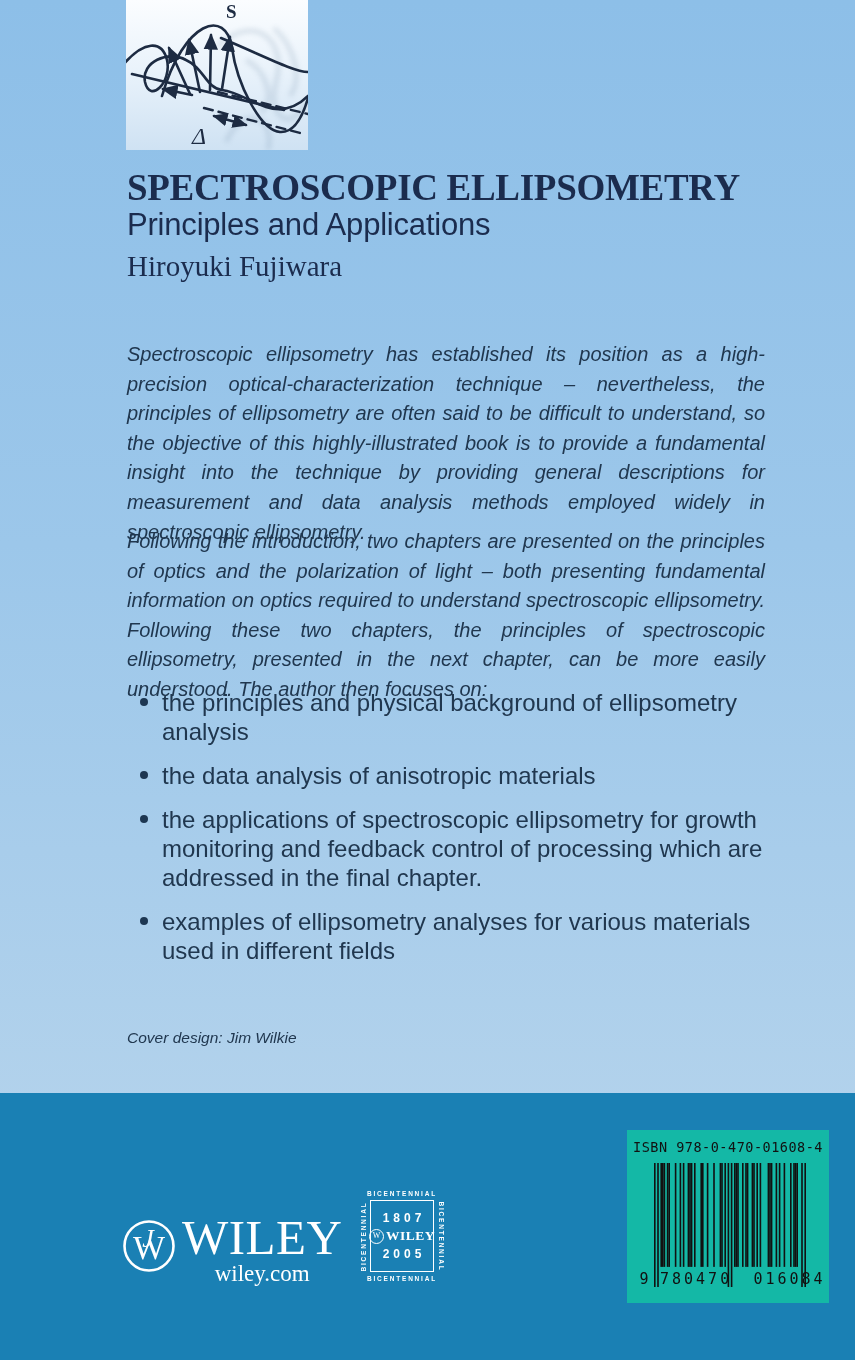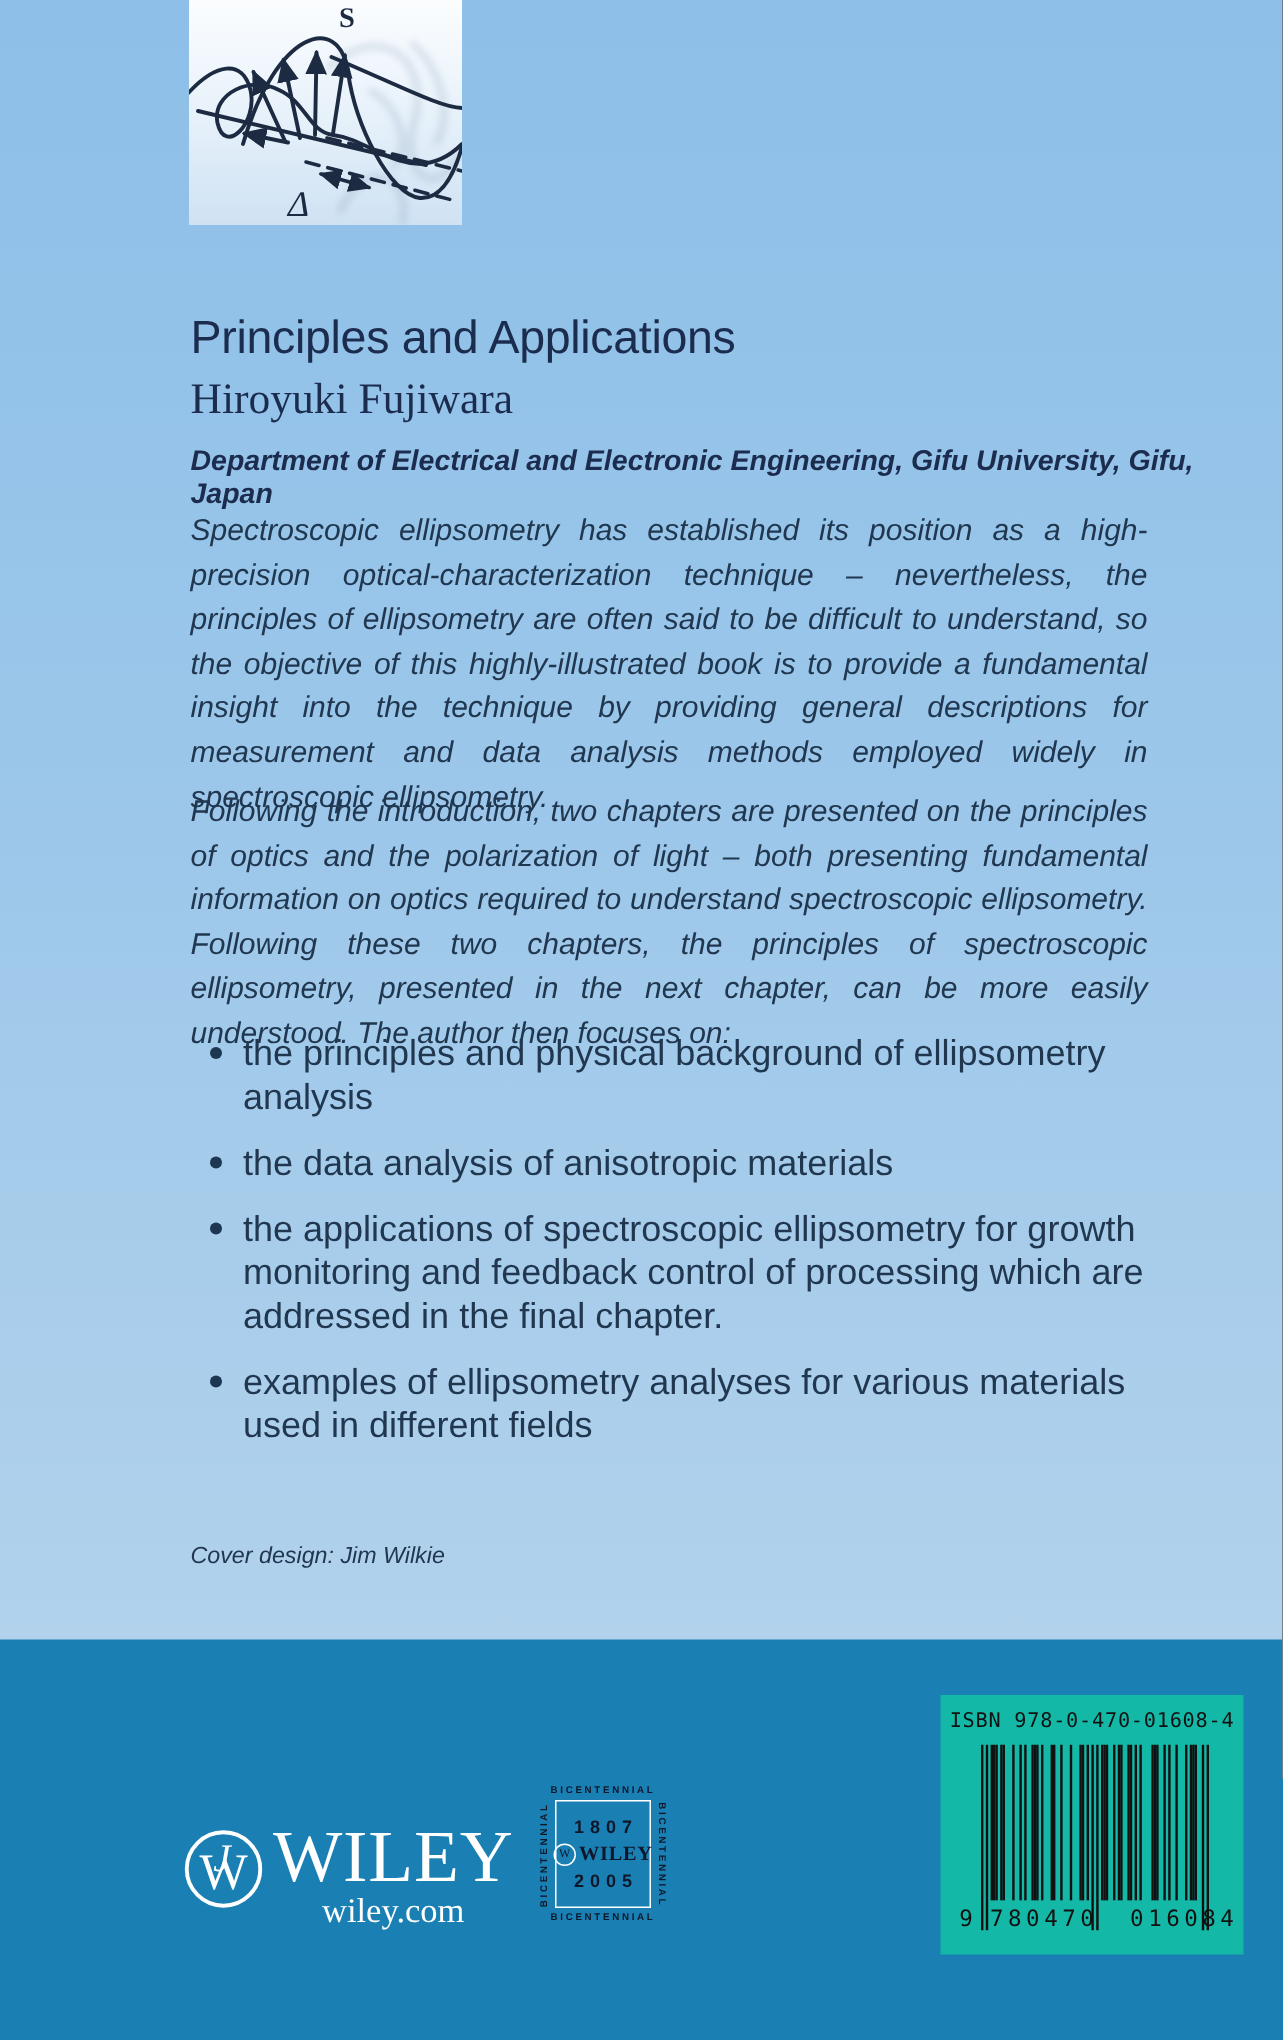--- a/index.html
+++ b/index.html
@@ -65,21 +65,21 @@
   .wiley-emblem{width:54px;height:54px;margin-top:4px;}
   .wiley-text{margin-left:6px;text-align:center;}
   .wiley-wordmark{
     font-family:"Liberation Serif",serif;font-size:49px;line-height:46px;
     color:#fff;letter-spacing:0.5px;
   }
   .wiley-site{
     font-family:"Liberation Serif",serif;font-size:23px;line-height:26px;color:#fff;
   }
   
-  .bic{position:absolute;left:360px;top:97px;width:84px;height:92px;color:#0f172a;text-decoration:underline;}
+  .bic{position:absolute;left:360px;top:97px;width:84px;height:92px;color:#ffffff;text-decoration:underline;}
   .bic-word{
     position:absolute;width:84px;text-align:center;
     font-size:6.5px;font-weight:700;letter-spacing:1.8px;white-space:nowrap;
   }
   .bic-top{top:0;} .bic-bottom{bottom:0;}
   .bic-side{position:absolute;top:43px;width:84px;text-align:center;}
   .bic-left{left:-39px;transform:rotate(-90deg);}
   .bic-right{right:-39px;transform:rotate(90deg);}
   .bic-box{
     position:absolute;left:10px;right:10px;top:10px;bottom:10px;
@@ -147,23 +147,23 @@
         <path d="M 66,95 L 37,89" marker-end="url(#ah)"></path>
         <path d="M 78,108 L 178,134" stroke-dasharray="9 6" stroke-width="2.4"></path>
         <path d="M 92,92 L 182,114" stroke-dasharray="9 6" stroke-width="2.4"></path>
         <path d="M 88,116 L 120,125" marker-start="url(#ah)" marker-end="url(#ah)" stroke-width="2.4"></path>
       </g>
       <text x="100" y="18" font-family="Liberation Serif, serif" font-size="19" font-weight="700" fill="#1d2b42">S</text>
       <text x="66" y="144" font-family="Liberation Serif, serif" font-size="24" font-style="italic" fill="#1d2b42">Δ</text>
     </svg>
   </div>
 
+  <h1 class="title" style="margin:0;">SPECTROSCOPIC ELLIPSOMETRY</h1>
   <div class="subtitle">Principles and Applications</div>
   <div class="author">Hiroyuki Fujiwara</div>
-  <div class="affiliation">Department of Electrical and Electronic Engineering, Gifu University, Gifu, Japan</div>
 
   <p class="para p1">Spectroscopic ellipsometry has established its position as a high-precision optical-characterization technique – nevertheless, the principles of ellipsometry are often said to be difficult to understand, so the objective of this highly-illustrated book is to provide a fundamental insight into the technique by providing general descriptions for measurement and data analysis methods employed widely in spectroscopic ellipsometry.</p>
   <p class="para p2">Following the introduction, two chapters are presented on the principles of optics and the polarization of light – both presenting fundamental information on optics required to understand spectroscopic ellipsometry. Following these two chapters, the principles of spectroscopic ellipsometry, presented in the next chapter, can be more easily understood. The author then focuses on:</p>
 
   <ul class="topics">
     <li>
       <span class="dot"></span>
       <span>the principles and physical background of ellipsometry analysis</span>
     </li>
     <li>

